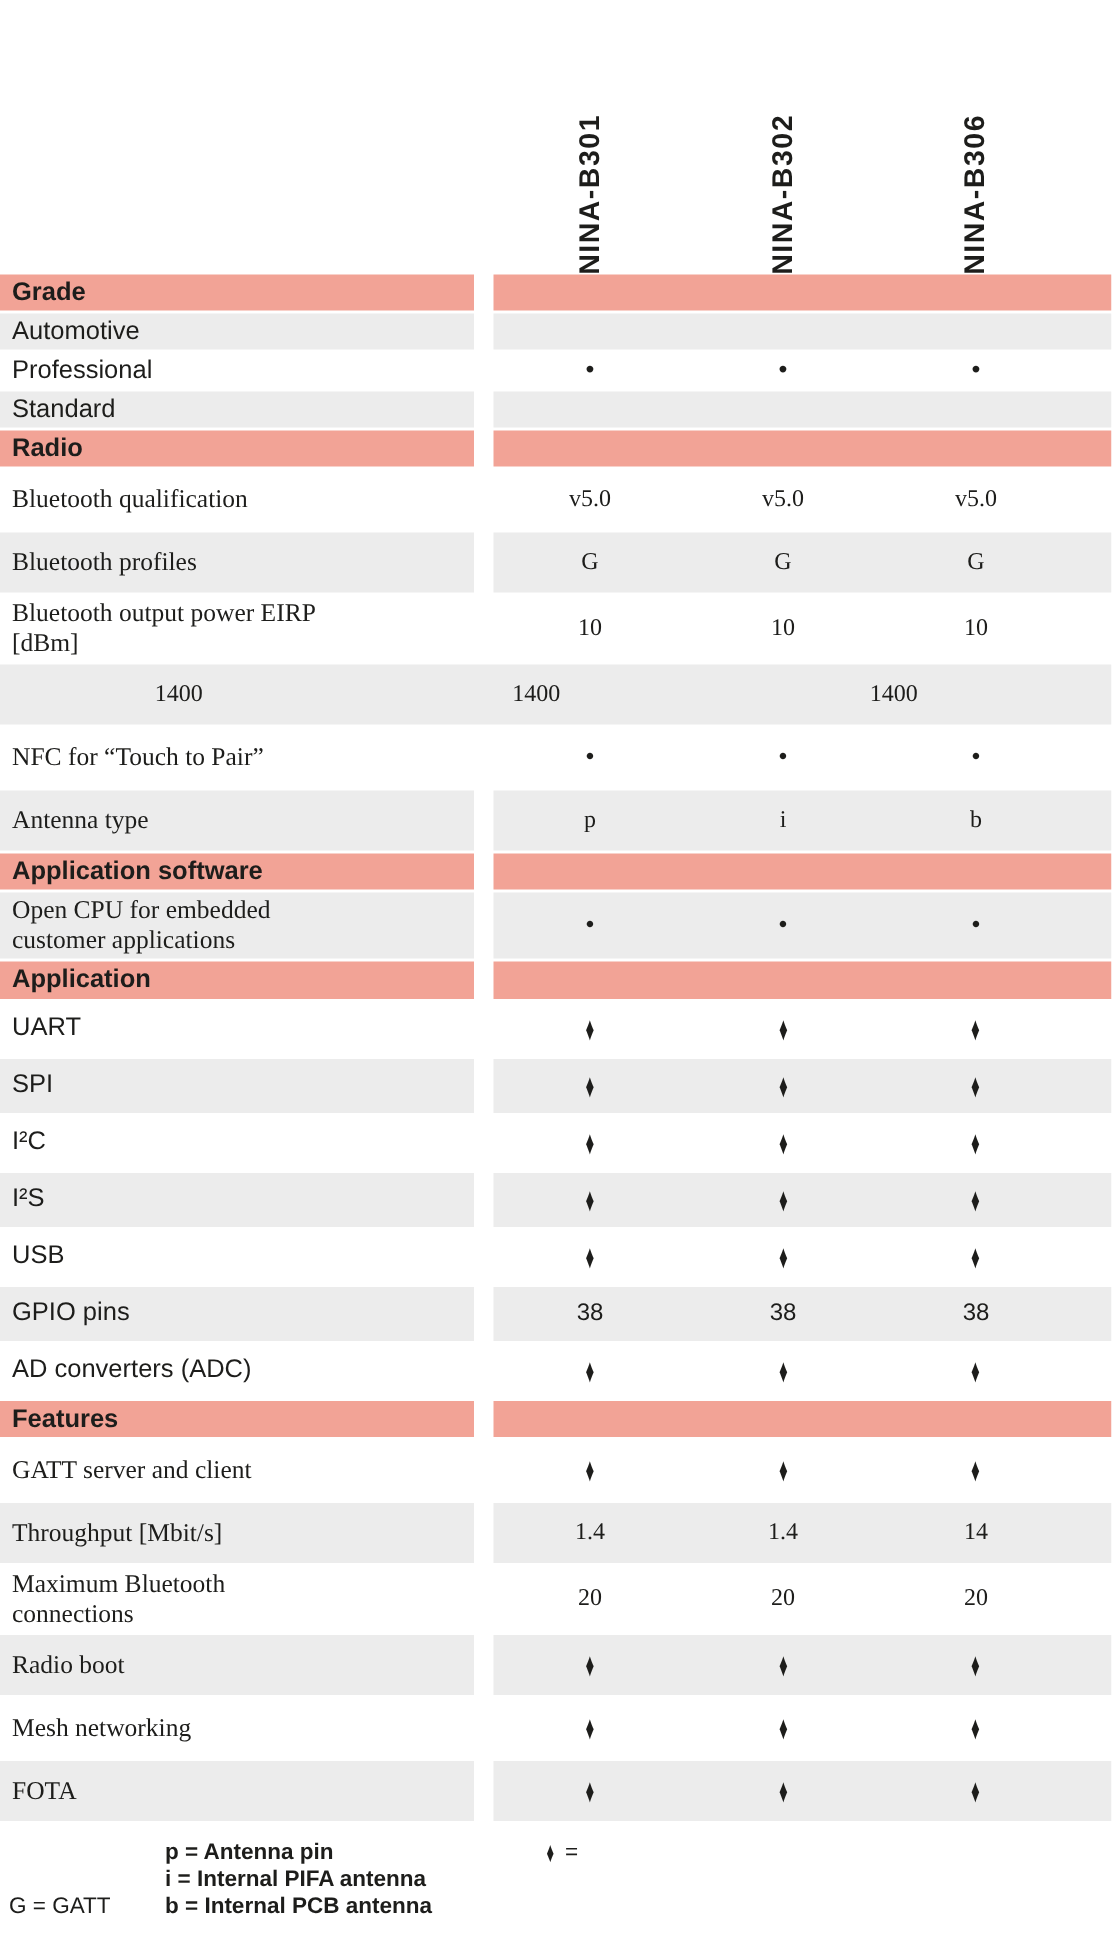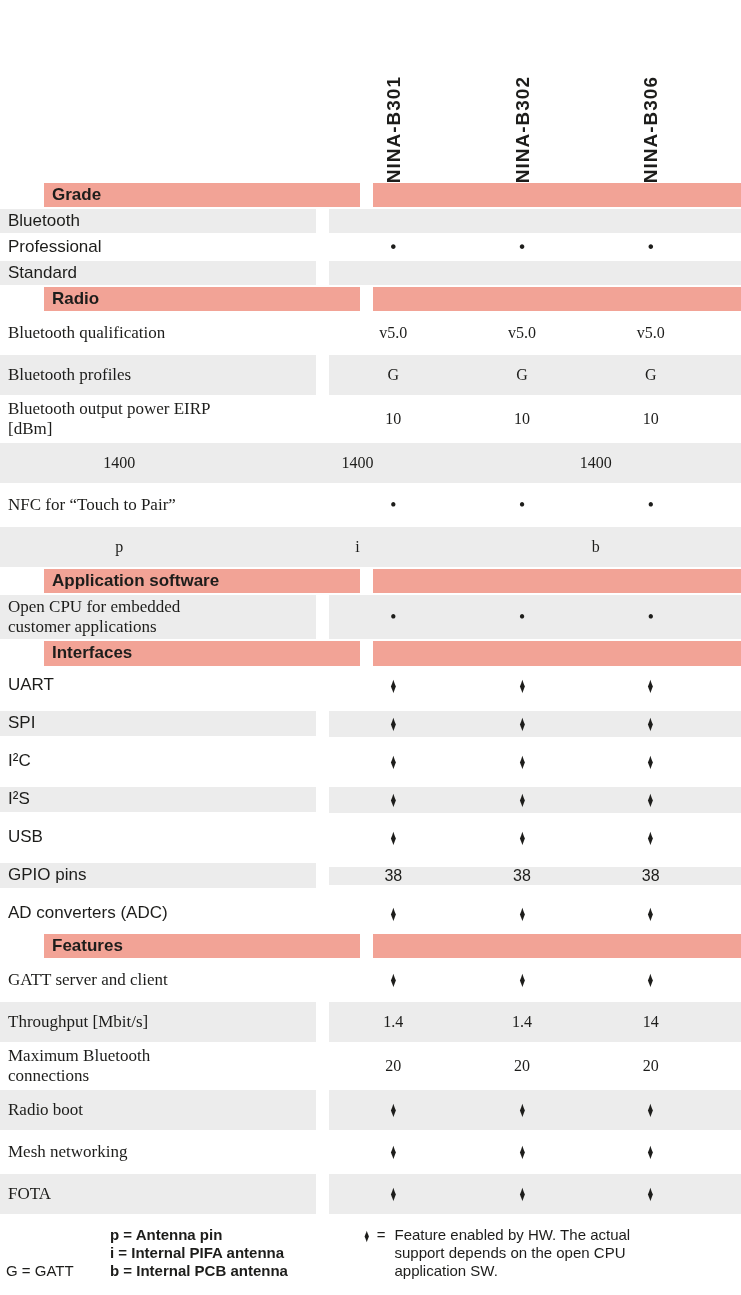--- a/index.html
+++ b/index.html
@@ -23,25 +23,25 @@
   
   .row{display:flex;margin-bottom:2px;}
   .row .label{
     width:316px;margin-right:13px;display:flex;align-items:center;
     padding:2px 4px 2px 8px;font-size:17px;line-height:1.18;
     white-space:pre-line;box-sizing:border-box;
   }
   .row .values{flex:1;display:flex;padding-right:26px;}
   .val{flex:1;display:flex;align-items:center;justify-content:center;font-size:16px;}
   .row.section{min-height:22px;}
-  .row.section .label{font-weight:700;background:var(--salmon,#f2a396);margin-left:44px;}
+  .row.section .label{font-weight:700;background:var(--salmon,#f2a396);}
   .row.section .values{background:var(--salmon,#f2a396);}
   .row.data.shaded .label,.row.data.shaded .values{background:var(--gray,#ececec);}
   .r-sm{min-height:21px;}
-  .r-md{min-height:36px;align-items:center;}
+  .r-md{min-height:36px;}
   .r-lg{min-height:40px;font-family:Liberation Serif, serif;}
   .val.diamond{font-size:22px;transform:scaleX(.52);}
   .val.bullet{font-size:16px;font-weight:700;}
 
   
   .footer{display:flex;margin-top:12px;padding-left:6px;font-size:15px;line-height:1.22;}
   .f-gatt{width:104px;display:flex;align-items:flex-end;}
   .f-antenna{width:252px;white-space:pre-line;font-weight:bold;}
   .f-feature{flex:1;display:flex;align-items:flex-start;}
   .f-feature .sym{font-size:19px;transform:scaleX(.52);line-height:1.1;}
@@ -67,21 +67,21 @@
       </div>
     </div>
   </div>
 
   <div id="spec-table">
       <div class="row section">
       <div class="cell label">Grade</div>
       <div class="cell values"></div>
     </div>
       <div class="row data shaded r-sm">
-      <div class="cell label">Bluetooth</div>
+      <div class="cell label">Automotive</div>
       <div class="cell values">
         <div class="val"></div>
         <div class="val"></div>
         <div class="val"></div>
       </div>
     </div>
       <div class="row data plain r-sm">
       <div class="cell label">Professional</div>
       <div class="cell values">
         <div class="val bullet">•</div>
@@ -135,41 +135,42 @@
     </div>
       <div class="row data plain r-lg">
       <div class="cell label">NFC for “Touch to Pair”</div>
       <div class="cell values">
         <div class="val bullet">•</div>
         <div class="val bullet">•</div>
         <div class="val bullet">•</div>
       </div>
     </div>
       <div class="row data shaded r-lg">
+      <div class="cell label">Antenna type</div>
       <div class="cell values">
         <div class="val">p</div>
         <div class="val">i</div>
         <div class="val">b</div>
       </div>
     </div>
       <div class="row section">
       <div class="cell label">Application software</div>
       <div class="cell values"></div>
     </div>
       <div class="row data shaded r-lg">
       <div class="cell label">Open CPU for embedded
 customer applications</div>
       <div class="cell values">
         <div class="val bullet">•</div>
         <div class="val bullet">•</div>
         <div class="val bullet">•</div>
       </div>
     </div>
       <div class="row section">
-      <div class="cell label">Interfaces</div>
+      <div class="cell label">Application</div>
       <div class="cell values"></div>
     </div>
       <div class="row data plain r-md">
       <div class="cell label">UART</div>
       <div class="cell values">
         <div class="val diamond">♦</div>
         <div class="val diamond">♦</div>
         <div class="val diamond">♦</div>
       </div>
     </div>
@@ -277,19 +278,16 @@
     </div>
 
   <div class="footer">
     <div class="f-gatt">G = GATT</div>
     <div class="f-antenna">p = Antenna pin
 i = Internal PIFA antenna
 b = Internal PCB antenna</div>
     <div class="f-feature">
       <span class="sym">♦</span>
       <span class="eq">=</span>
-      <div class="legend-text">Feature enabled by HW. The actual
-support depends on the open CPU
-application SW.</div>
     </div>
   </div>
 
 </div>
 
 </body></html>

